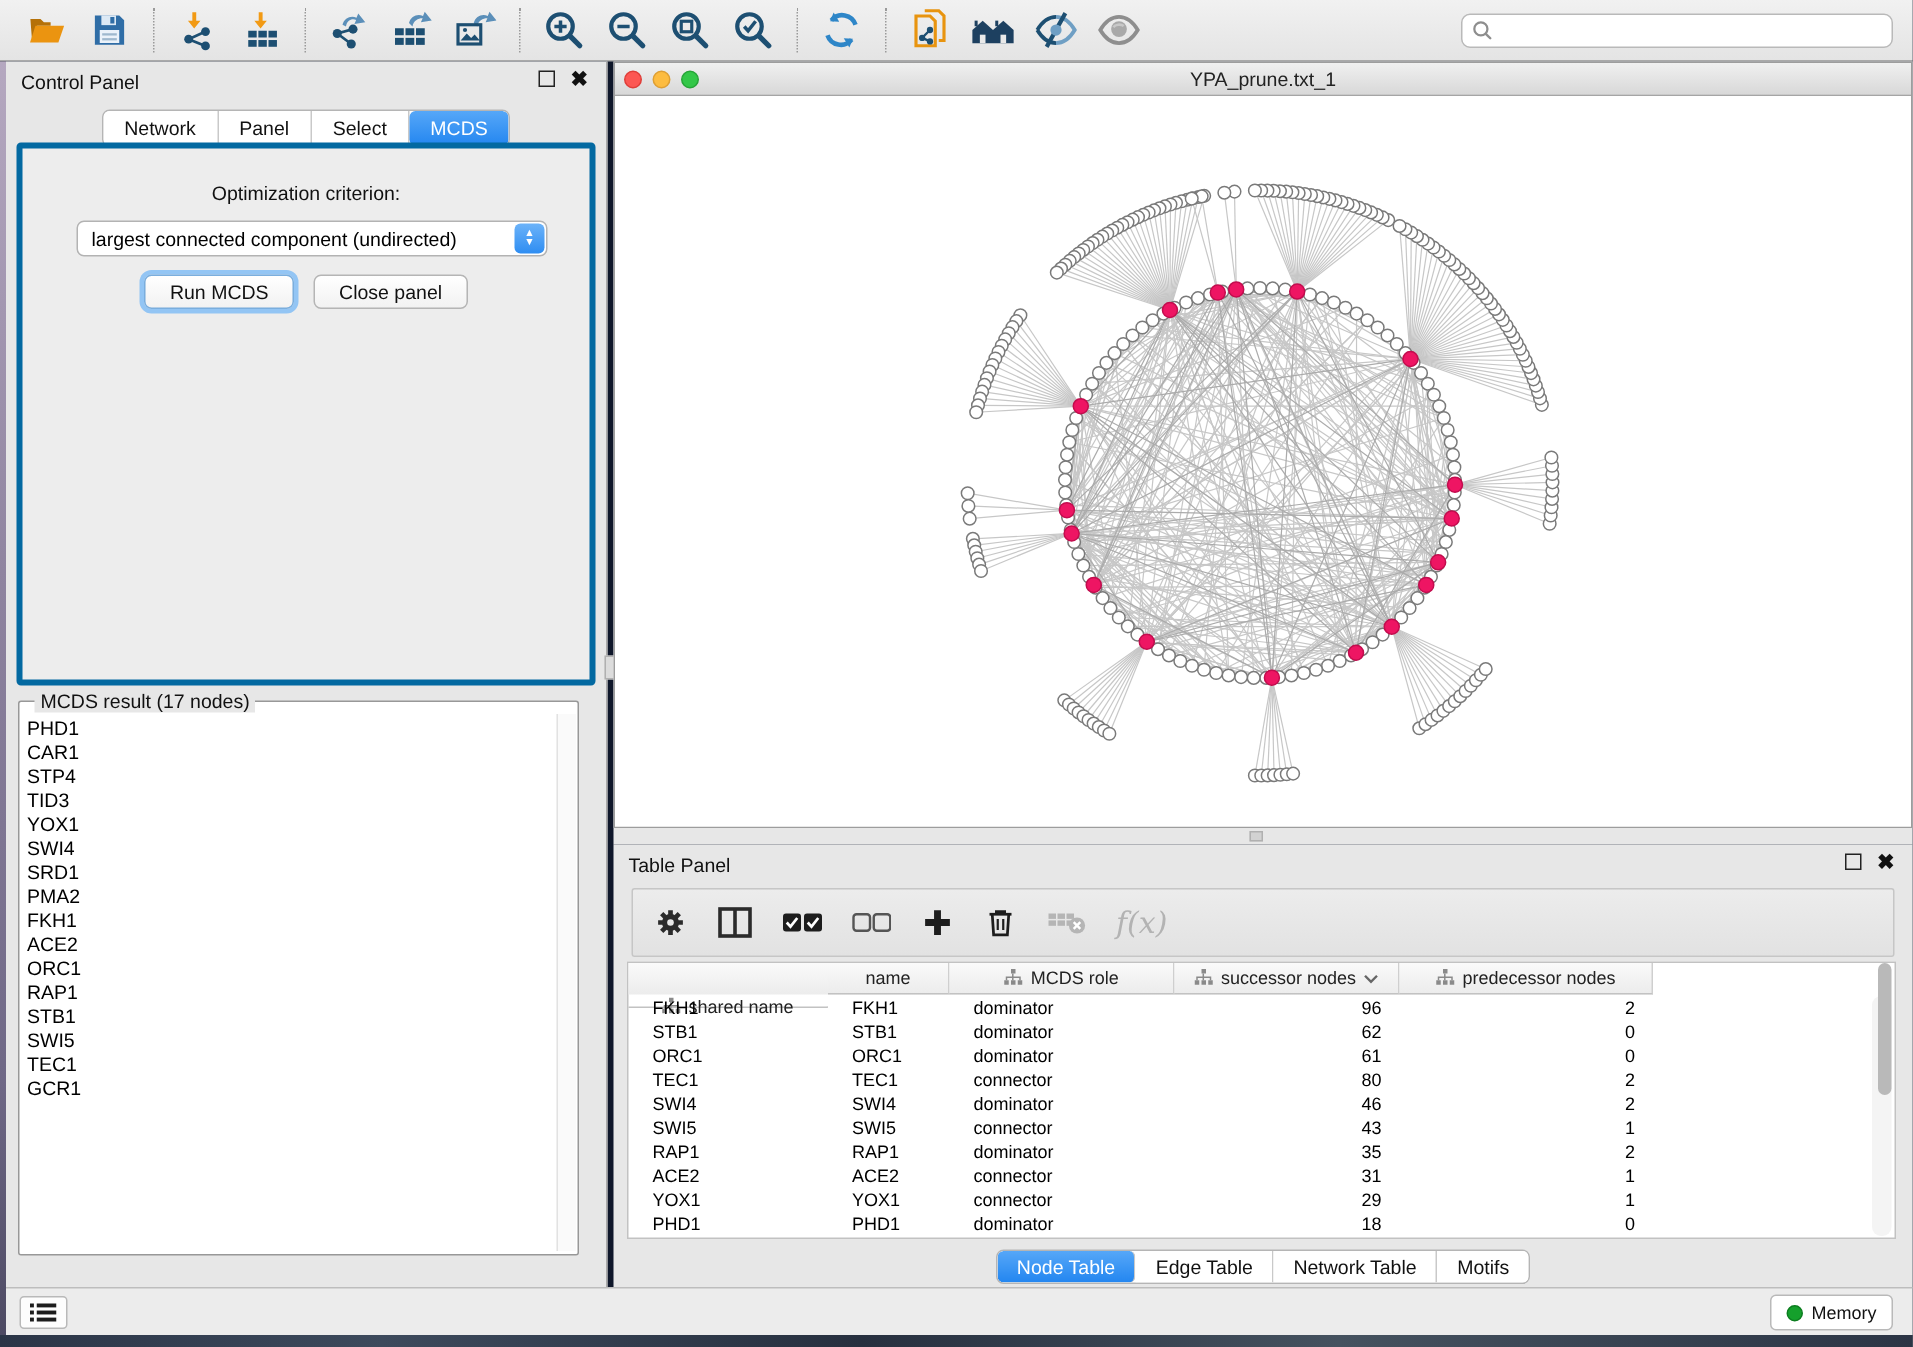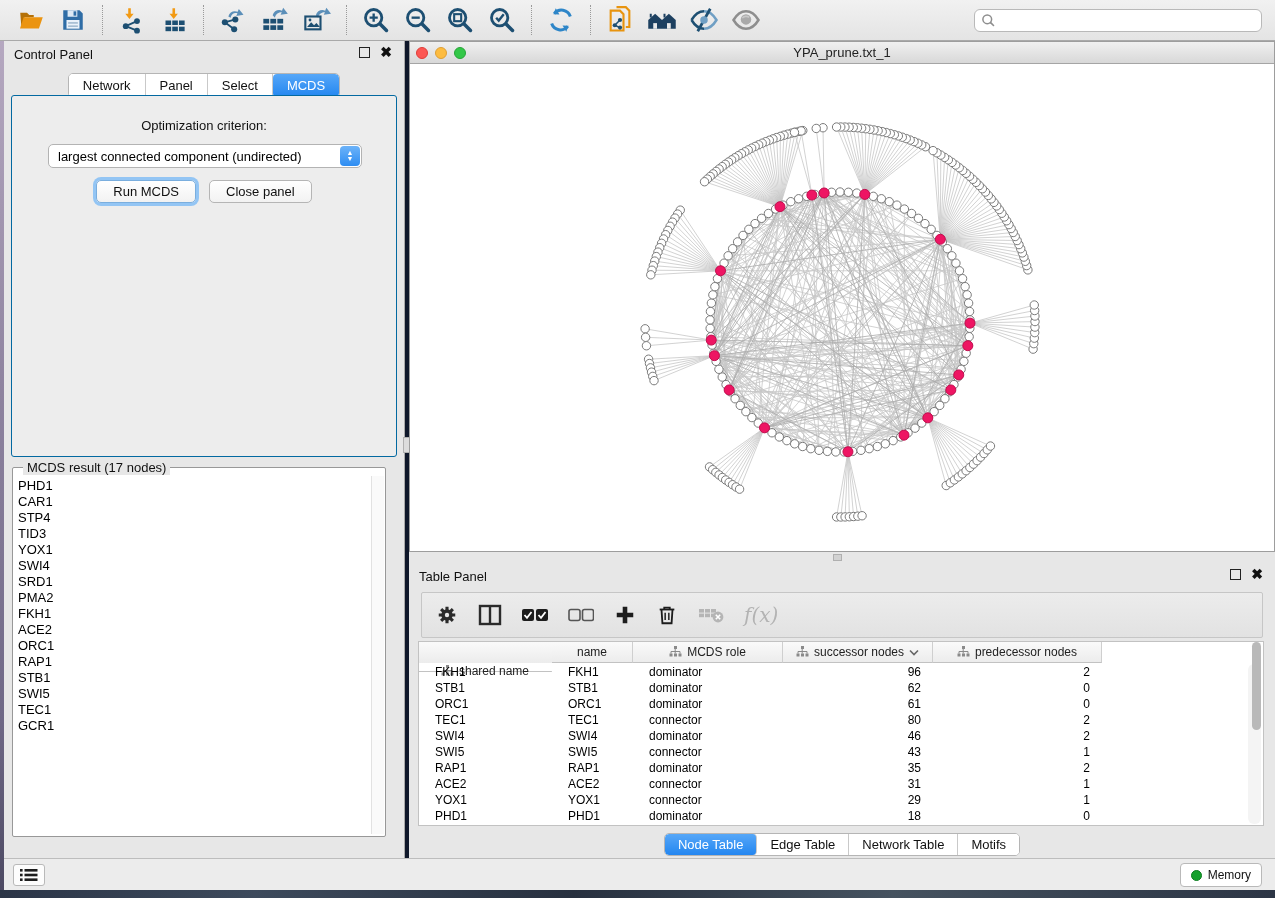--- a/index.html
+++ b/index.html
@@ -31,21 +31,21 @@
   .float-ic { width:11px; height:11px; border:1.5px solid #222; background:transparent; }
   .close-ic { font-size:14px; font-weight:bold; color:#111; line-height:11px; }
 
   #cp-tabs { position:absolute; left:0; top:32px; width:100%; display:flex; justify-content:center; }
   .seg { display:flex; border:1px solid #b5b5b5; border-radius:5px; overflow:hidden; background:#fff; }
   .seg .tab { padding:4px 14px; font-size:13px; color:#111; background:#fff; border-right:1px solid #c9c9c9; cursor:default; }
   .seg .tab:last-child { border-right:none; }
   .seg .tab.active { background:linear-gradient(#56a7f8,#2386f0); color:#fff; border-radius:4px; }
 
   #cp-content { position:absolute; left:7px; top:54px; width:386px; height:362px;
-    background:#ededed; border:1px solid #0369a1; border-radius:3px; }
+    background:#ededed; border:4px solid #0369a1; border-radius:3px; }
   #opt-label { text-align:center; margin-top:22px; font-size:13px; color:#111; }
   #criterion { position:absolute; left:36px; top:48px; width:314px; height:24px; background:#fff;
     border:1px solid #b3b3b3; border-radius:5px; display:flex; align-items:center; font-size:13px; padding-left:9px; }
   #criterion .stepper { position:absolute; right:1px; top:1px; width:20px; height:20px; border-radius:4px;
     background:linear-gradient(#6cb3f9,#2e8df2); color:#fff; display:flex; flex-direction:column; align-items:center; justify-content:center; font-size:7px; line-height:6px; }
   .cp-btn-row { position:absolute; left:0; top:84px; width:100%; display:flex; justify-content:center; gap:13px; }
   .mac-btn { background:linear-gradient(#ffffff,#f2f2f2); border:1px solid #b5b5b5; border-radius:5px;
     font-size:13px; padding:3px 16px; color:#111; font-family:"Liberation Sans",sans-serif; }
   .mac-btn.focused { box-shadow:0 0 0 3px #93c5f4; border-color:#7aaede; }
 

